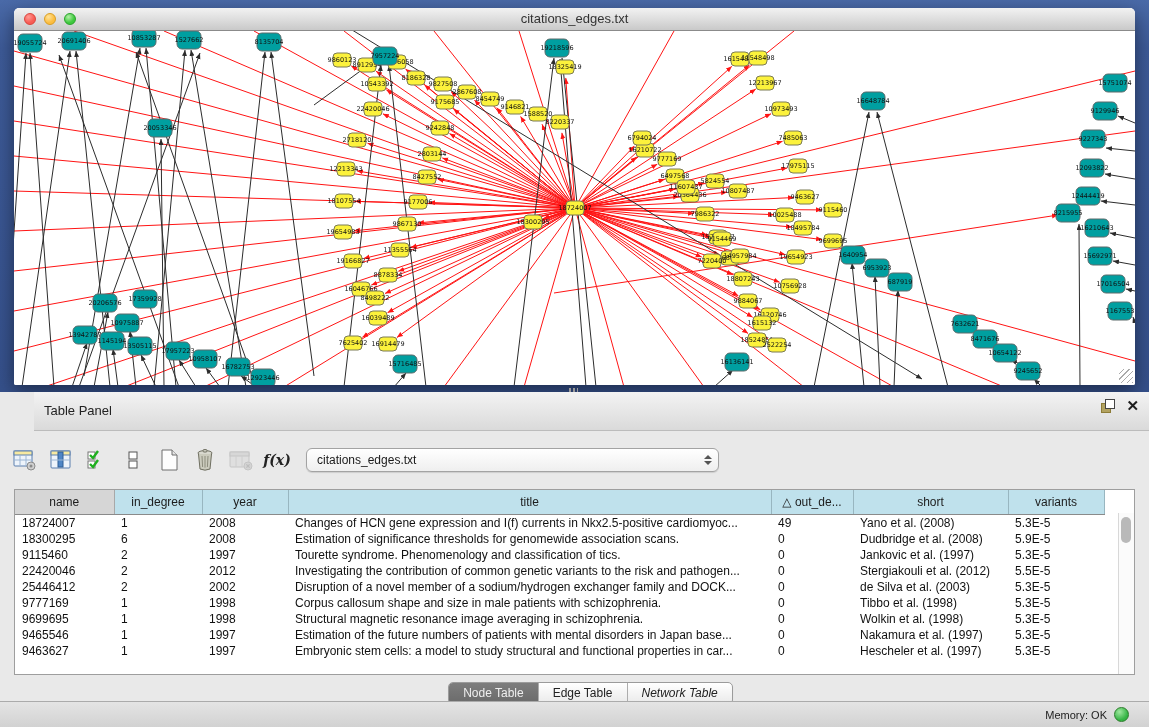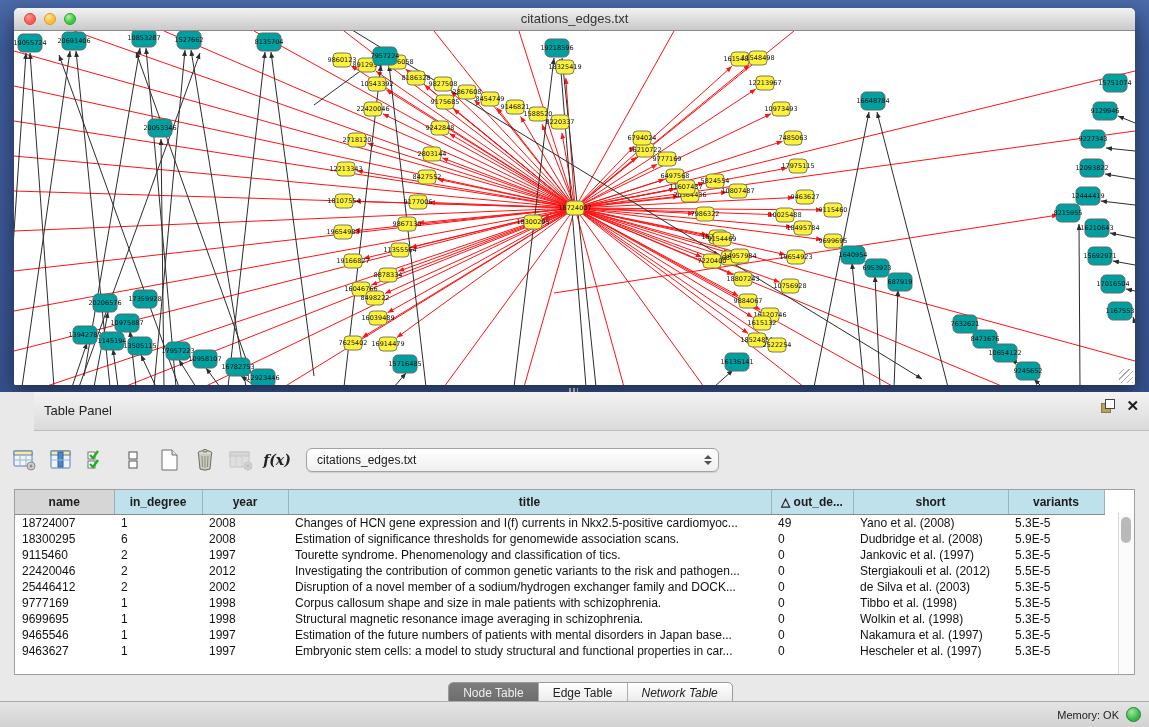--- a/index.html
+++ b/index.html
@@ -53,36 +53,36 @@
     padding:0 6px 0 10px;font-size:12px;color:#1a1a1a;box-shadow:0 1px 1px rgba(0,0,0,.12);}
   .combo .lbl{flex:1;white-space:nowrap;overflow:hidden;}
   .combo .arrows{display:flex;flex-direction:column;gap:2px;align-items:center;}
   .combo .arrows i{width:0;height:0;border-left:4px solid transparent;border-right:4px solid transparent;display:block;}
   .combo .arrows .up{border-bottom:4px solid #555;}
   .combo .arrows .dn{border-top:4px solid #555;}
 
   .table-wrap{position:relative;margin:0 14px;height:184px;border:1px solid #9e9e9e;background:#fff;overflow:hidden;}
   table.node-table{border-collapse:collapse;table-layout:fixed;font-size:12px;color:#111;}
   table.node-table th{height:22px;background:#bfe1ec;border-right:1px solid #98b6c0;border-bottom:1px solid #8a8a8a;
-    font-weight:bold;font-size:12px;color:#1c1c1c;overflow:hidden;white-space:nowrap;}
+    font-weight:normal;font-size:12px;color:#1c1c1c;overflow:hidden;white-space:nowrap;}
   table.node-table th.sel{background:#d6d6d6;border-right:1px solid #a8a8a8;}
   table.node-table td{height:16px;padding:0 4px 0 7px;white-space:nowrap;overflow:hidden;text-overflow:ellipsis;}
   .vscroll{position:absolute;right:0;top:23px;bottom:0;width:15px;background:#fbfbfb;border-left:1px solid #d8d8d8;}
   .vscroll .thumb{position:absolute;left:2px;top:4px;width:10px;height:26px;border-radius:6px;background:#b9b9b9;}
 
   .tabs-row{display:flex;justify-content:center;margin-top:7px;margin-left:32px;}
   .seg{display:flex;border:1px solid #9b9b9b;border-radius:5px;overflow:hidden;
     background:linear-gradient(180deg,#ffffff,#e9e9e9);box-shadow:0 1px 1px rgba(0,0,0,.1);}
   .seg .tab{padding:0 14px;height:21px;line-height:21px;font-size:12px;color:#222;border-right:1px solid #adadad;}
   .seg .tab:last-child{border-right:0;font-style:italic;}
   .seg .tab.selected{background:linear-gradient(180deg,#7d7d7d,#6a6a6a);color:#efefef;}
 
   .status-bar{position:absolute;left:0;bottom:0;width:1149px;height:26px;
     background:linear-gradient(180deg,#e4e4e4,#d2d2d2);border-top:1px solid #ababab;
-    display:flex;align-items:center;justify-content:flex-end;gap:7px;padding-right:8px;box-sizing:border-box;}
+    display:flex;align-items:center;justify-content:flex-end;gap:7px;padding-right:20px;box-sizing:border-box;}
   .status-bar .mem{font-size:11px;color:#222;}
   .mem-dot{width:13px;height:13px;border-radius:50%;border:1px solid #2a7d2a;
     background:radial-gradient(circle at 35% 30%,#9fe89f,#35b445 65%);}
 
   
 </style>
 </head>
 <body>
 
 <div class="desktop">

